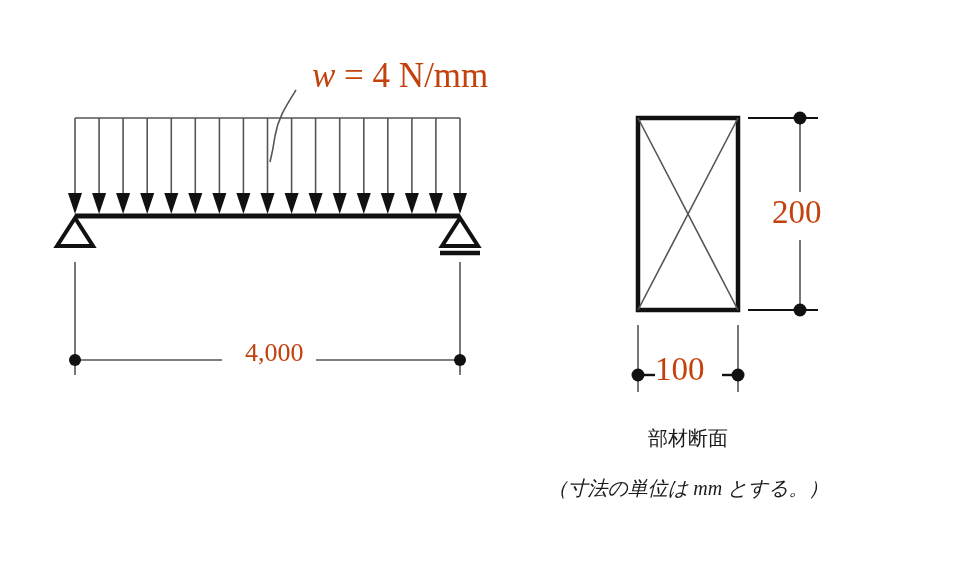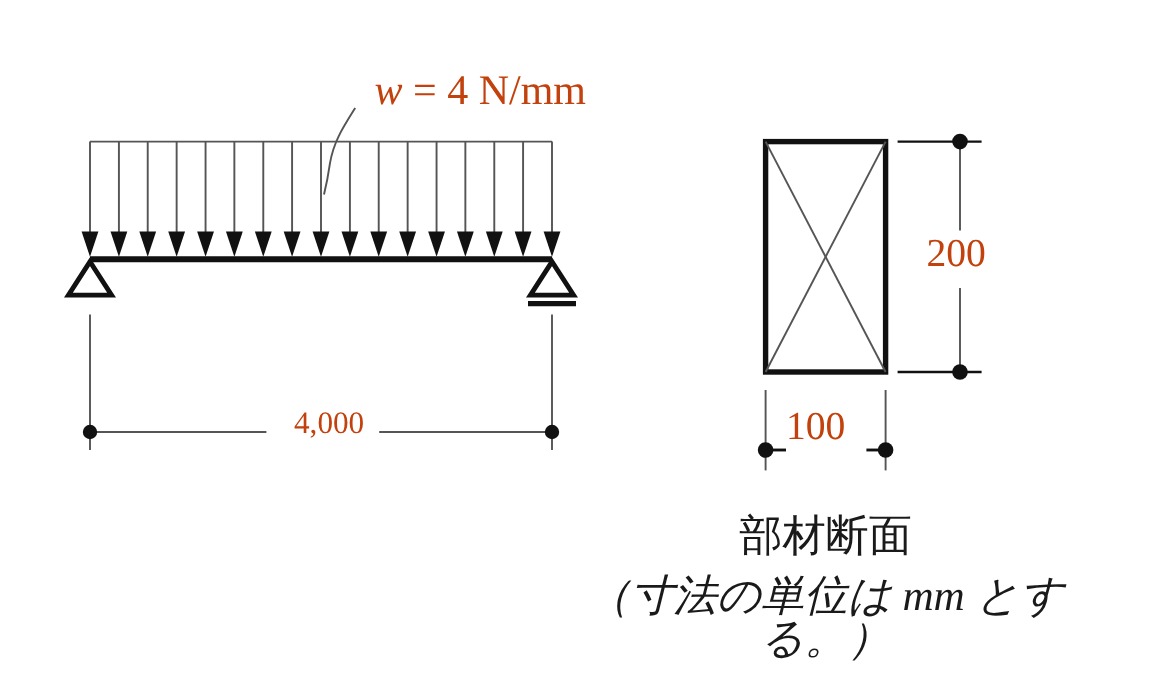--- a/index.html
+++ b/index.html
@@ -45,27 +45,27 @@
     margin-left: 23px;
   }
   #depth-label {
     left: 772px;
     top: 196px;
     font-size: 33px;
     text-align: center;
   }
   #width-label {
     left: 655px;
-    top: 340px;
+    top: 353px;
     font-size: 33px;
   }
   .caption {
     position: absolute;
     text-align: center;
-    font-size: 36px;
+    font-size: 20px;
     font-family: "Liberation Serif", "DejaVu Serif", serif;
     color: #1a1a1a;
     line-height: 1;
   }
   #caption-1 {
     left: 508px;
     top: 428px;
     width: 360px;
   }
   #caption-2 {

